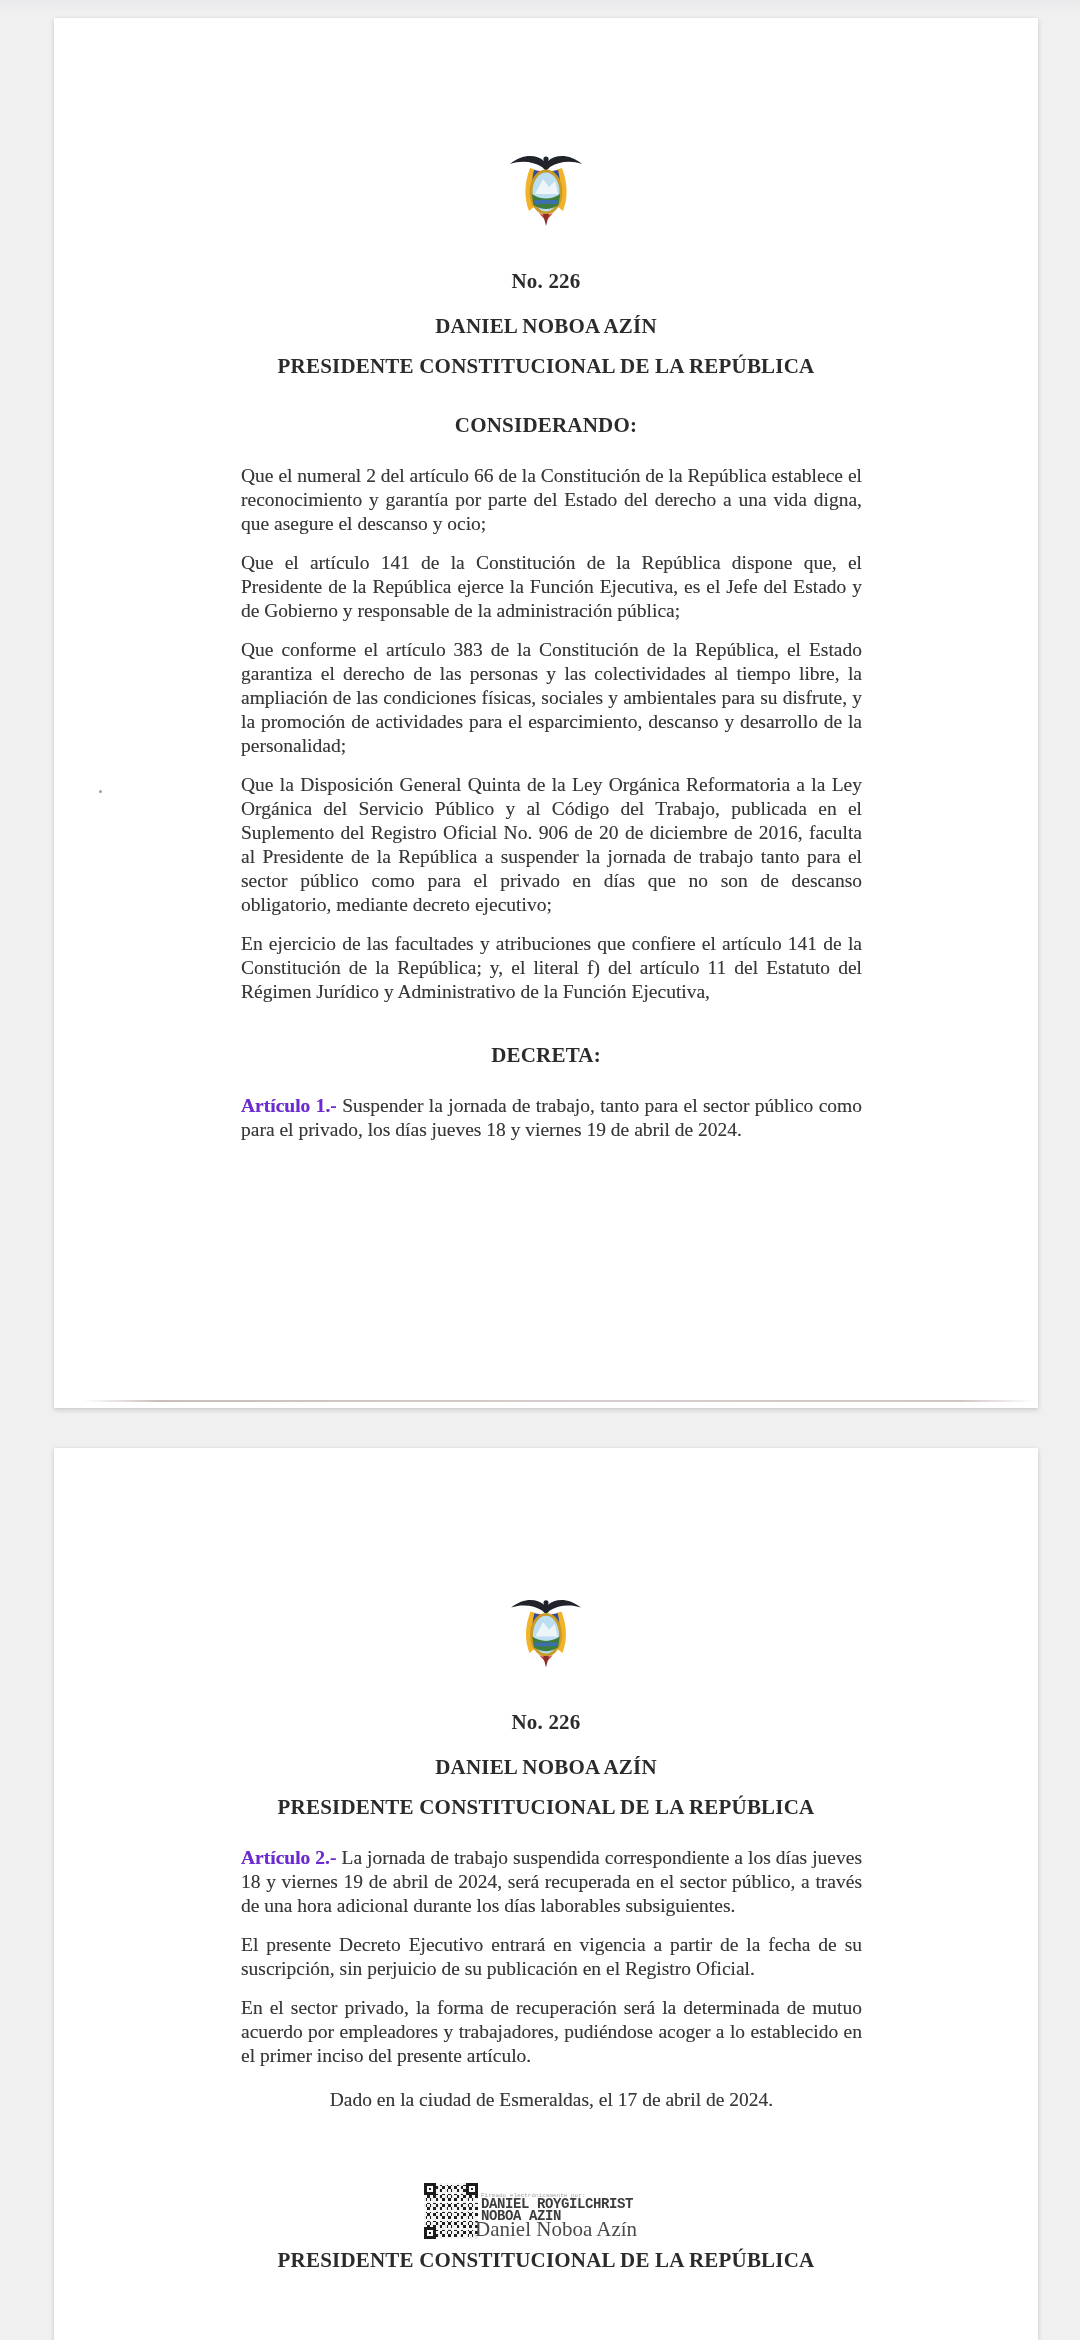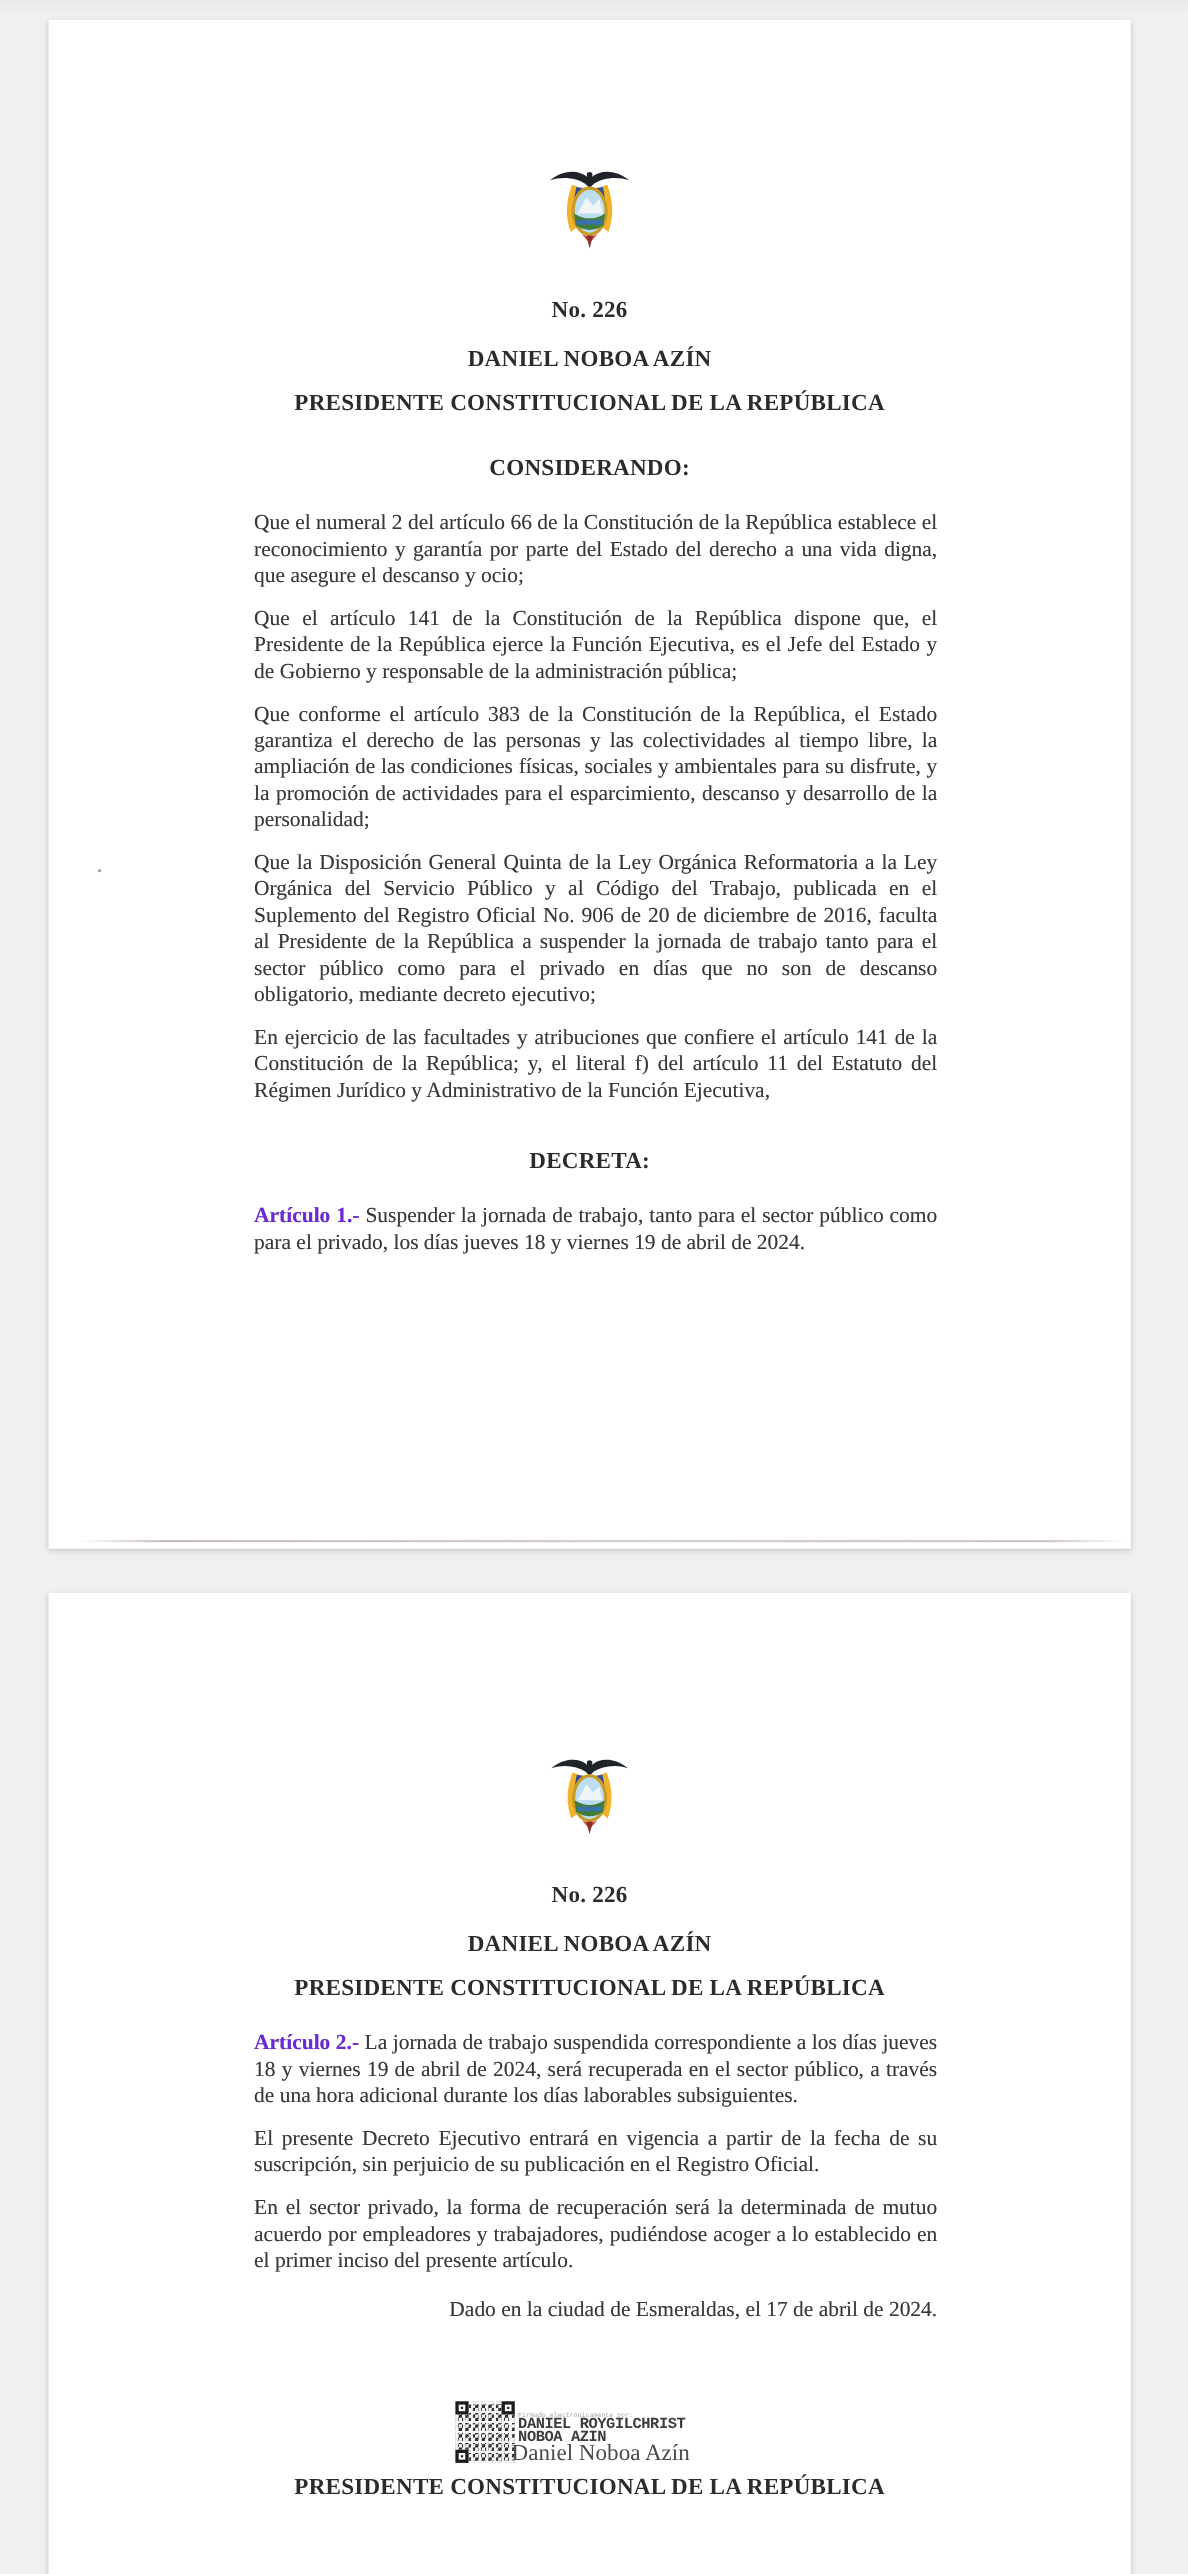--- a/index.html
+++ b/index.html
@@ -7,21 +7,21 @@
     width:1080px;height:2340px;position:relative;overflow:hidden;
     background:#f0f0f1;
     font-family:"Liberation Serif", "DejaVu Serif", serif;
     color:#383838;
   }
   body::before{ 
     content:"";position:absolute;left:0;top:0;width:100%;height:12px;
     background:linear-gradient(#e9e9eb,#f0f0f1);
   }
   .page{
-    position:absolute;left:44px;width:984px;height:1390px;background:#ffffff;
+    position:absolute;left:54px;width:984px;height:1390px;background:#ffffff;
     box-shadow:0 2px 5px rgba(0,0,0,.16), 0 0 1px rgba(0,0,0,.08);
   }
   #page1{top:18px}
   #page2{top:1448px}
   .inner{padding:0 164px 0 175px}
   
   .arms{display:block;margin:0 auto}
   #page1 .arms{margin-top:132px}
   #page2 .arms{margin-top:146px}
   
@@ -152,21 +152,21 @@
   </svg>
 
   <h2 class="hline decree-no">No. 226</h2>
   <h1 class="hline pres-name">DANIEL NOBOA AZÍN</h1>
   <h2 class="hline pres-title">PRESIDENTE CONSTITUCIONAL DE LA REPÚBLICA</h2>
 
   <div class="inner">
     <p class="body article"><span class="b">Artículo 2.-</span> <span>La jornada de trabajo suspendida correspondiente a los días jueves 18 y viernes 19 de abril de 2024, será recuperada en el sector público, a través de una hora adicional durante los días laborables subsiguientes.</span></p>
     <p class="body">El presente Decreto Ejecutivo entrará en vigencia a partir de la fecha de su suscripción, sin perjuicio de su publicación en el Registro Oficial.</p>
     <p class="body">En el sector privado, la forma de recuperación será la determinada de mutuo acuerdo por empleadores y trabajadores, pudiéndose acoger a lo establecido en el primer inciso del presente artículo.</p>
-    <p class="body" style="margin-top:20px;text-align:right">Dado en la ciudad de Esmeraldas, el 17 de abril de 2024.</p>
+    <p class="body" style="margin-top:20px;text-align:center">Dado en la ciudad de Esmeraldas, el 17 de abril de 2024.</p>
   </div>
 
   <div class="qr">
     <span class="f tl"></span>
     <span class="f tr"></span>
     <span class="f bl"></span>
   </div>
   <div class="esign-note">Firmado electrónicamente por:</div>
   <div class="esign-caps">DANIEL ROYGILCHRIST
 NOBOA AZIN</div>

